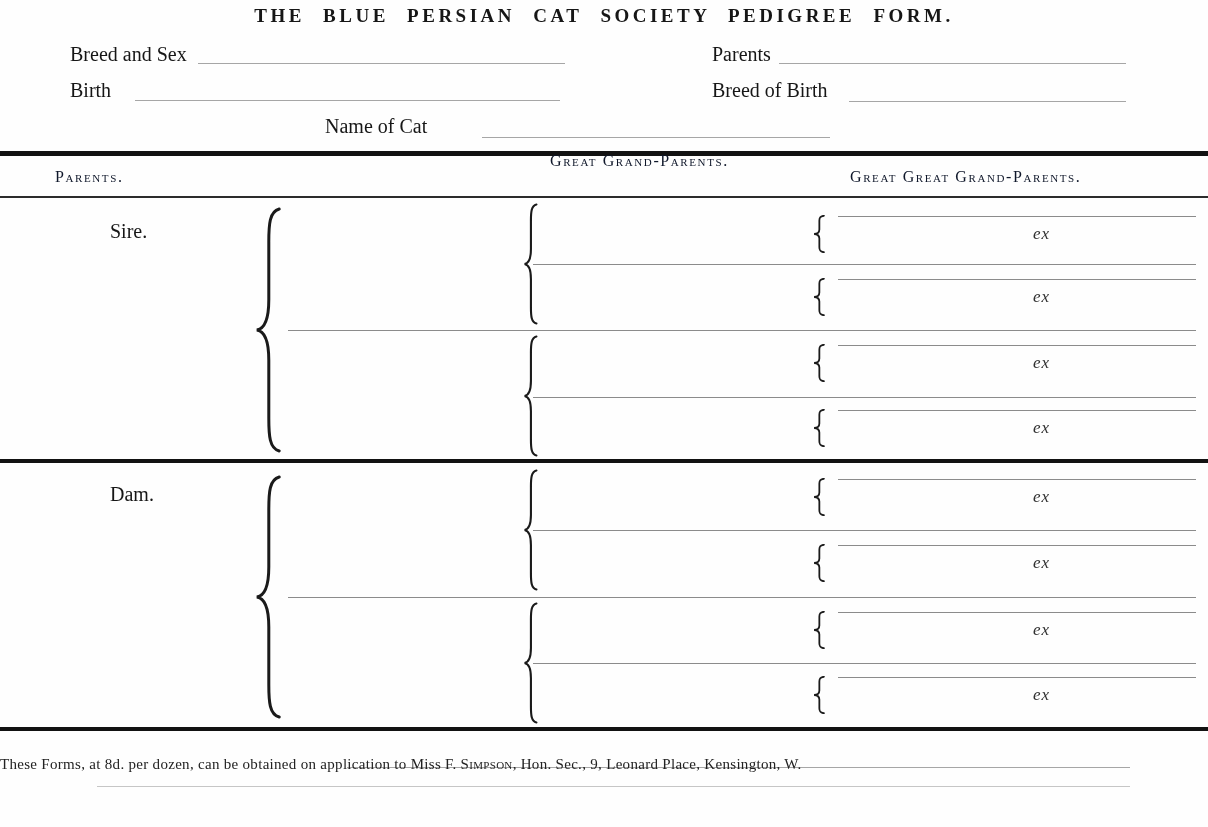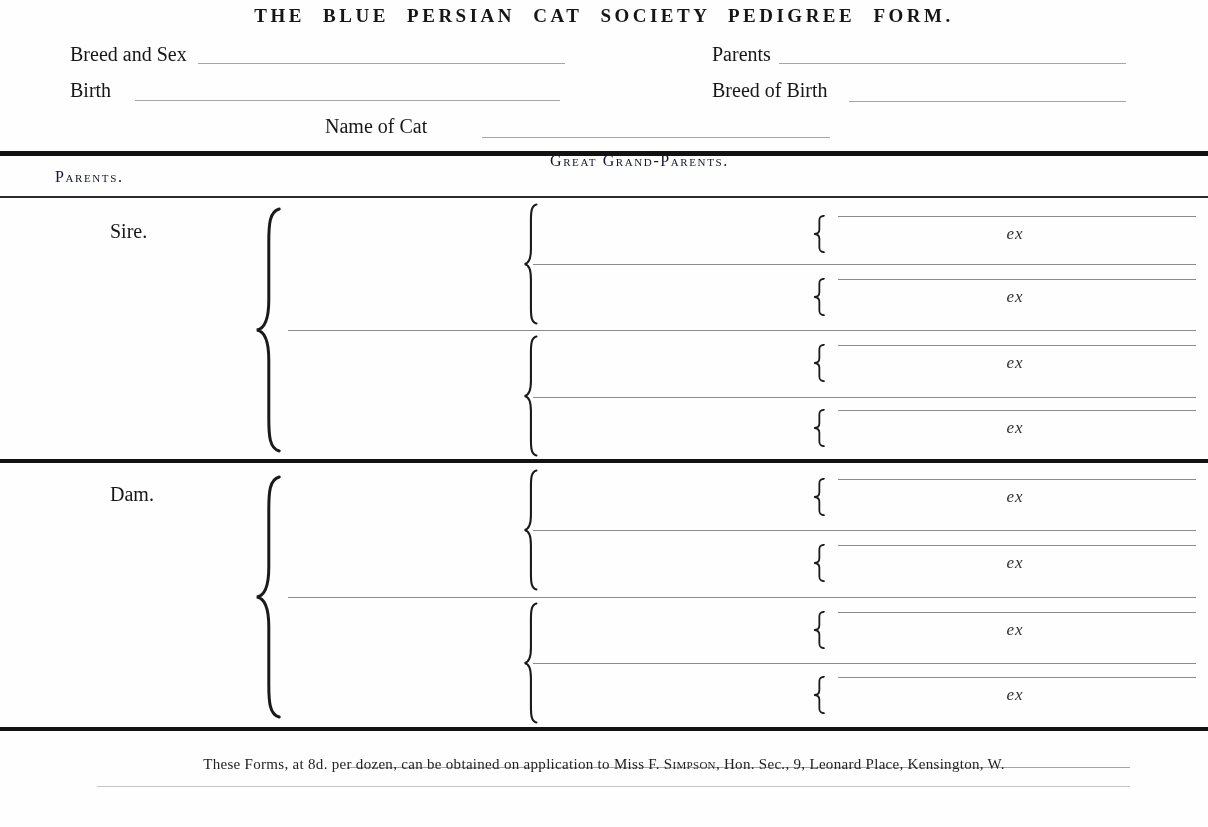--- a/index.html
+++ b/index.html
@@ -9,27 +9,27 @@
   .t{position:absolute;white-space:nowrap}
   .title{left:0;top:5px;width:100%;text-align:center;font-size:19px;font-weight:700;
          letter-spacing:3.5px;word-spacing:10px}
   .lbl{font-size:20px}
   .line{position:absolute;height:1px;background:#a6a6a6}
   .pline{position:absolute;height:1px;background:#8b8b8b}
   .bar{position:absolute;left:0;width:1208px;background:#121212}
   .colhead{position:absolute;font-variant:small-caps;font-size:16px;letter-spacing:1.6px;
            text-align:left;white-space:nowrap;color:#0f172a}
   .ex{position:absolute;font-style:italic;font-size:17px;letter-spacing:1px;color:#303030;
-      text-align:center;width:70px}
+      text-align:right;width:70px}
   .brace{position:absolute}
   .brace path{fill:none;stroke:#1a1a1a;stroke-linecap:round}
   .bw3 path{stroke-width:3}
   .bw2 path{stroke-width:2.1}
   .bw1 path{stroke-width:1.8}
-  .note{position:absolute;left:0;top:756px;width:100%;text-align:center;font-size:15px;
+  .note{position:absolute;left:0;top:756px;width:100%;font-size:15px;
         color:#222;letter-spacing:.3px}
   .sc{font-variant:small-caps}
 </style>
 </head>
 <body>
 
 <div class="page">
 
   <div class="t title">THE BLUE PERSIAN CAT SOCIETY PEDIGREE FORM.</div>
 
@@ -43,20 +43,21 @@
   <div class="t lbl" style="left:712px;top:79px">Breed of Birth</div>
   <div class="line" style="left:849px;top:101px;width:277px"></div>
 
   <div class="t lbl" style="left:325px;top:115px">Name of Cat</div>
   <div class="line" style="left:482px;top:137px;width:348px"></div>
 
   <div class="bar" style="top:151px;height:5px"></div>
 
   <div class="colhead" style="left:55px;top:168px;width:160px">Parents.</div>
   <div class="colhead" style="left:550px;top:152px;width:260px">Great Grand-Parents.</div>
+  <div class="colhead" style="left:850px;top:168px;width:345px">Great Great Grand-Parents.</div>
   <div class="bar" style="top:196px;height:2px;background:#2c2c2c"></div>
 
   <div class="t lbl" style="left:110px;top:220px">Sire.</div>
 
   <svg class="brace bw3" style="left:252px;top:204px;width:32px;height:252px" viewBox="0 0 20 100" preserveAspectRatio="none">
     <path d="M17,2 C11,3 10.5,8 10.5,15 L10.5,38 C10.5,46 8,49.5 3,50 C8,50.5 10.5,54 10.5,62 L10.5,85 C10.5,92 11,97 17,98" vector-effect="non-scaling-stroke"></path>
     </svg>
 
   <svg class="brace bw2" style="left:522px;top:202px;width:17px;height:124px" viewBox="0 0 20 100" preserveAspectRatio="none">
     <path d="M17,2 C11,3 10.5,8 10.5,15 L10.5,38 C10.5,46 8,49.5 3,50 C8,50.5 10.5,54 10.5,62 L10.5,85 C10.5,92 11,97 17,98" vector-effect="non-scaling-stroke"></path>

